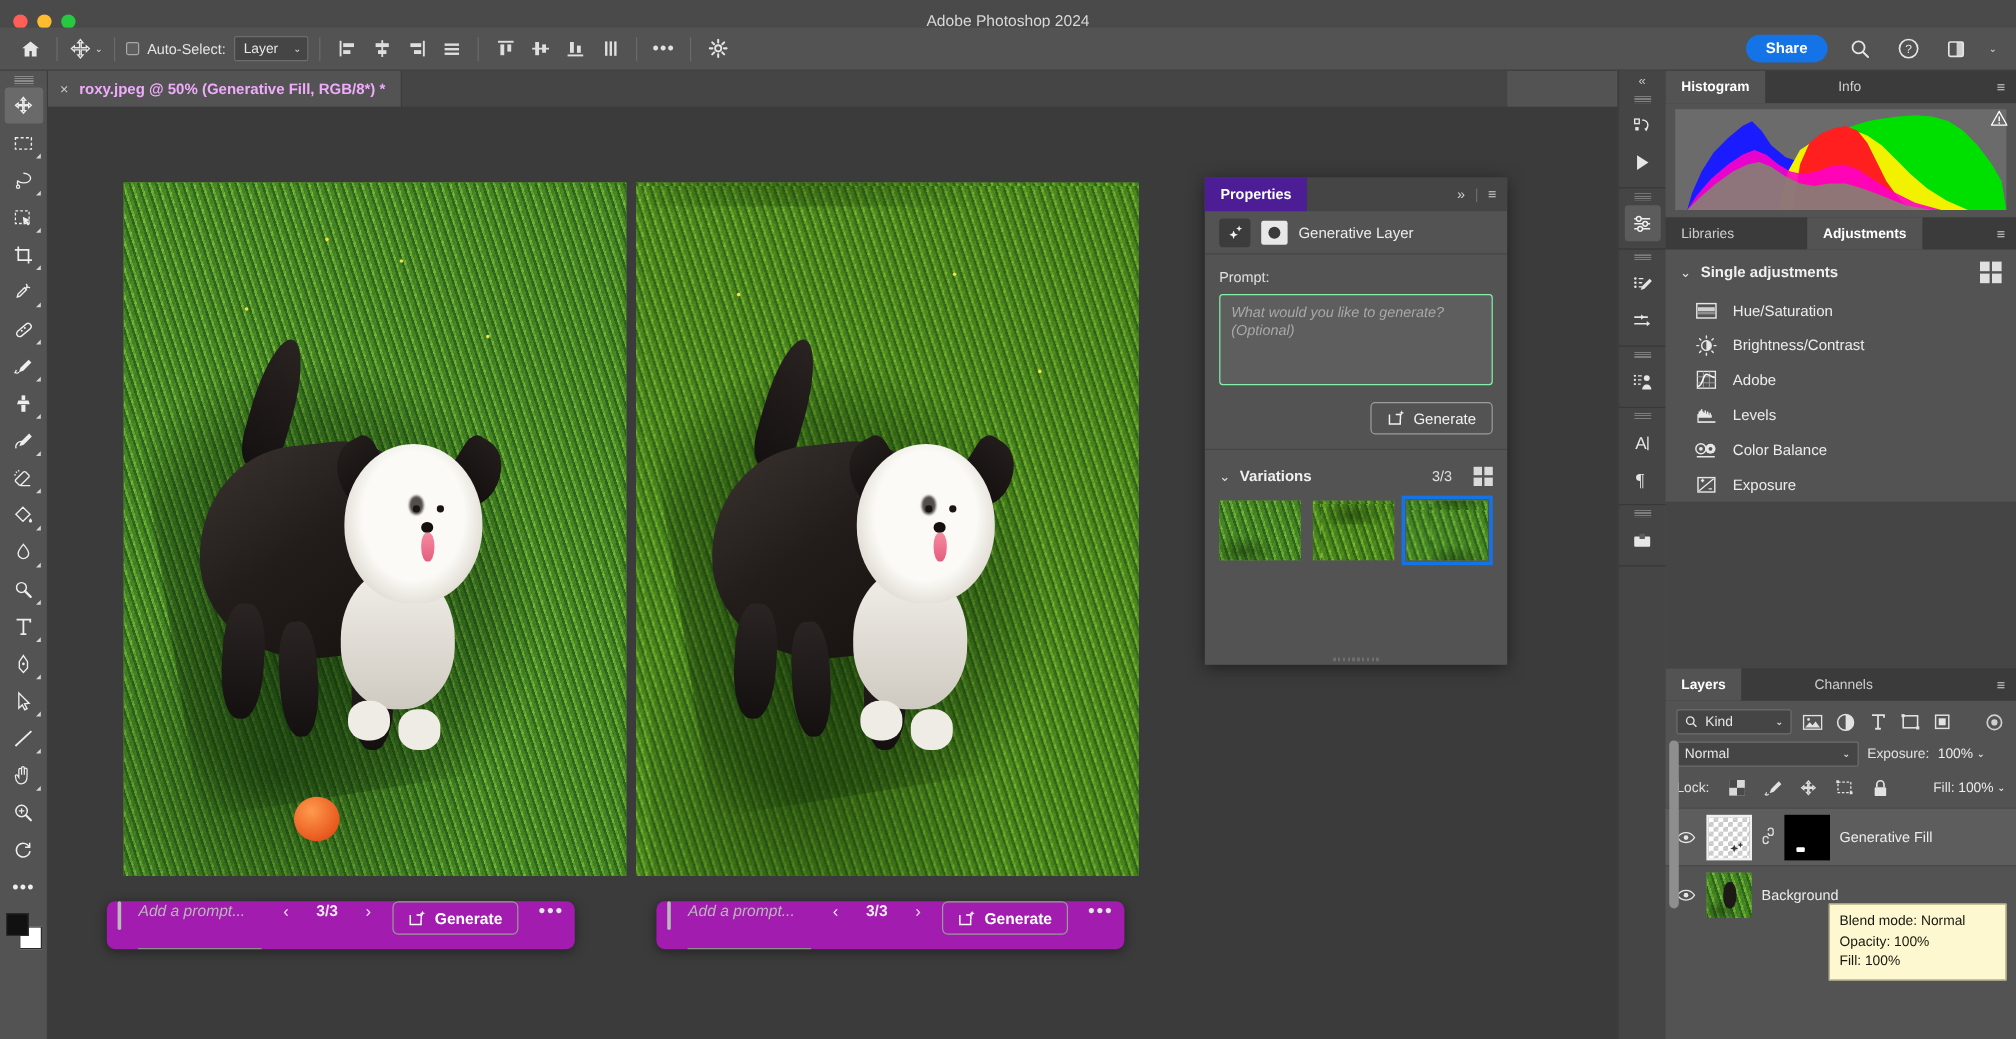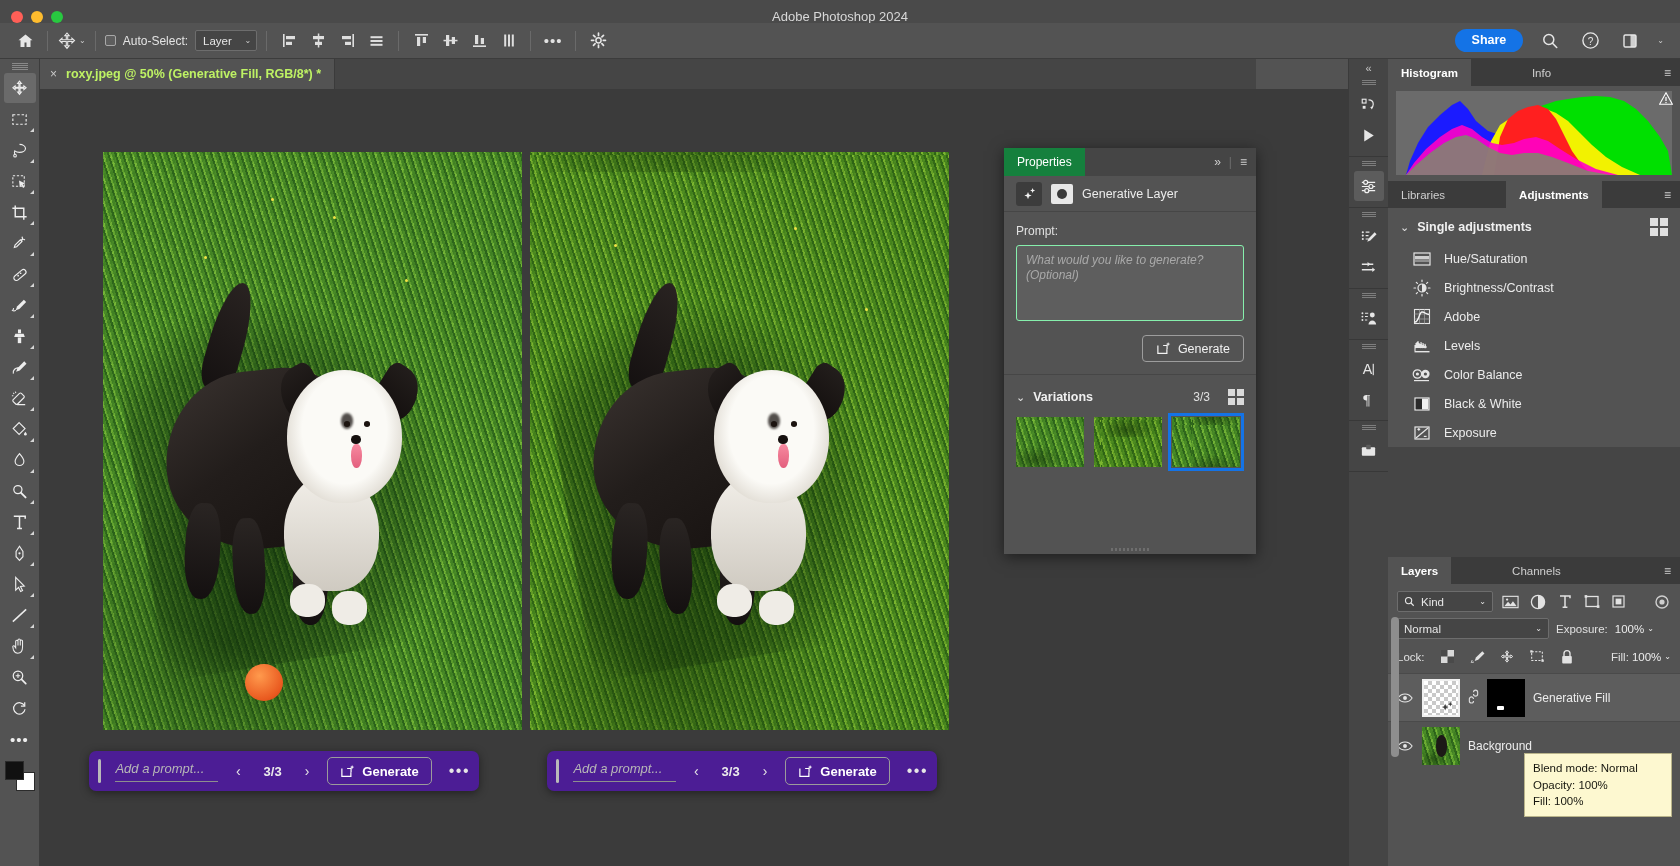--- a/index.html
+++ b/index.html
@@ -8,21 +8,21 @@
     background: #1c1c1c;
     font-family: "Liberation Sans", sans-serif;
     overflow: hidden;
     -webkit-font-smoothing: antialiased;
   }
   .app { position: relative; width: 1680px; height: 866px; background: #535353; }
 
   
   .titlebar {
     position: absolute; top: 0; left: 0; width: 1680px; height: 36px;
-    background: #4a4a4a; border-bottom: 3px solid #8b5cf6;
+    background: #4a4a4a; border-bottom: 1px solid #8b5cf6;
     display: flex; align-items: center;
   }
   .traffic { display: flex; gap: 8px; padding-left: 11px; }
   .dot { width: 12px; height: 12px; border-radius: 50%; }
   .dot.red { background: #ff5f57; }
   .dot.yellow { background: #febc2e; }
   .dot.green { background: #28c840; }
   .win-title {
     position: absolute; left: 0; right: 0; text-align: center;
     font-size: 13px; color: #d8d8d8;
@@ -68,21 +68,21 @@
   .tabstrip {
     position: absolute; top: 59px; left: 40px; width: 1216px; height: 30px;
     background: #454545;
   }
   .doctab {
     position: absolute; left: 0; top: 0; height: 30px; background: #535353;
     display: flex; align-items: center; padding: 0 13px 0 10px; gap: 9px;
     border-right: 1px solid #3b3b3b;
   }
   .tab-close { font-size: 12px; color: #c9c9c9; }
-  .tab-title { font-size: 12.5px; font-weight: 700; color: #bef264; white-space: nowrap; }
+  .tab-title { font-size: 12.5px; font-weight: 700; color: #f0abfc; white-space: nowrap; }
 
   
   .toolbar {
     position: absolute; top: 59px; left: 0; width: 40px; bottom: 0;
     background: #535353; border-right: 1px solid #3c3c3c;
     display: flex; flex-direction: column; align-items: center; padding-top: 4px;
   }
   .tb-handle { width: 16px; height: 8px; margin-bottom: 2px;
     background: repeating-linear-gradient(to bottom,#8a8a8a 0 1px,transparent 1px 2px); }
   .tool {
@@ -185,22 +185,22 @@
   }
   .ball {
     position: absolute; left: 34%; bottom: 5%; width: 9%; height: 6.4%;
     background: radial-gradient(circle at 38% 32%, #ff9a4d, #e9591f 70%, #b93d12);
     border-radius: 50%;
   }
   .yellow-fleck { position:absolute; width:3px; height:3px; background:#f2e246; border-radius:50%; }
 
   
   .ctb {
-    position: absolute; height: 40px; background: #4c1d95; border-radius: 7px;
-    display: flex; align-items: center; padding: 0 9px; gap: 14px;
+    position: absolute; height: 40px; background: #a21caf; border-radius: 7px;
+    display: flex; padding: 0 9px; gap: 14px;
     box-shadow: 0 2px 10px rgba(0,0,0,.45);
   }
   .ctb-grip { width: 5px; height: 24px; background: #b9b9b9; border-radius: 3px; }
   .ctb-input {
     width: 150px; border-bottom: 1px solid #8e8e8e; font-size: 13px;
     color: #b7b7b7; font-style: italic; padding-bottom: 5px;
   }
   .ctb-arrow { color: #e6e6e6; font-size: 14px; padding: 0 4px; }
   .ctb-count { color: #ececec; font-size: 13px; font-weight: 700; min-width: 28px; text-align:center; }
   .ctb-gen {
@@ -209,21 +209,21 @@
   }
   .ctb-dots { color: #e6e6e6; font-size: 16px; letter-spacing: 1.5px; padding-left: 3px; }
 
   
   .props {
     position: absolute; left: 1004px; top: 148px; width: 252px; height: 406px;
     background: #535353; box-shadow: 0 3px 14px rgba(0,0,0,.5);
   }
   .props-tabs { height: 28px; background: #454545; display: flex; align-items: stretch; position: relative; }
   .ptab { padding: 0 13px; display: flex; align-items: center; font-size: 12px; color: #dadada; }
-  .ptab.active { background: #15803d; color: #fff; font-weight: 400; }
+  .ptab.active { background: #4c1d95; color: #fff; font-weight: 700; }
   .props-tabs-right { margin-left: auto; display: flex; align-items: center; gap: 8px; padding-right: 9px; color:#cfcfcf; font-size:12px;}
   .props-head {
     height: 36px; display: flex; align-items: center; gap: 9px; padding: 0 12px;
     border-bottom: 1px solid #464646;
   }
   .gl-icon { width: 26px; height: 24px; background: #3c3c3c; border-radius: 3px; display:flex;align-items:center;justify-content:center;}
   .mask-icon { width: 22px; height: 20px; background: #e8e8e8; border-radius: 2px; display:flex;align-items:center;justify-content:center;}
   .mask-icon i { width: 10px; height: 10px; background: #3a3a3a; border-radius: 50%; display:block;}
   .props-title { font-size: 12.5px; color: #ececec; }
   .props-body { padding: 12px; }
@@ -960,30 +960,20 @@
               <circle cx="13.4" cy="7" r="1.6" fill="#535353"></circle>
               <path d="M2 13.6h15" stroke="#e6e6e6" stroke-width="1.2"></path>
             </svg>
         </span>
         <span class="adj-label">Color Balance</span>
       </div>
       <div class="adj-item">
         <span class="adj-ico">
           <svg width="18" height="16" viewBox="0 0 18 16">
               <rect x="2" y="2" width="14" height="12" fill="none" stroke="#e6e6e6" stroke-width="1.2"></rect>
-              <rect x="2.8" y="2.8" width="6.2" height="10.4" fill="#2a2a2a"></rect>
-              <rect x="9" y="2.8" width="6.2" height="10.4" fill="#f0f0f0"></rect>
-            </svg>
-        </span>
-        <span class="adj-label">Black &amp; White</span>
-      </div>
-      <div class="adj-item">
-        <span class="adj-ico">
-          <svg width="18" height="16" viewBox="0 0 18 16">
-              <rect x="2" y="2" width="14" height="12" fill="none" stroke="#e6e6e6" stroke-width="1.2"></rect>
               <path d="M3 13L15 3" stroke="#e6e6e6" stroke-width="1.2"></path>
               <path d="M4.4 4.4h2.8M5.8 3v2.8" stroke="#e6e6e6" stroke-width="1.2"></path>
               <path d="M10.8 11.4h2.8" stroke="#e6e6e6" stroke-width="1.2"></path>
             </svg>
         </span>
         <span class="adj-label">Exposure</span>
       </div>
     </div>
 
     <div style="position:absolute; left:0; right:0; top:498px; bottom:0;">

